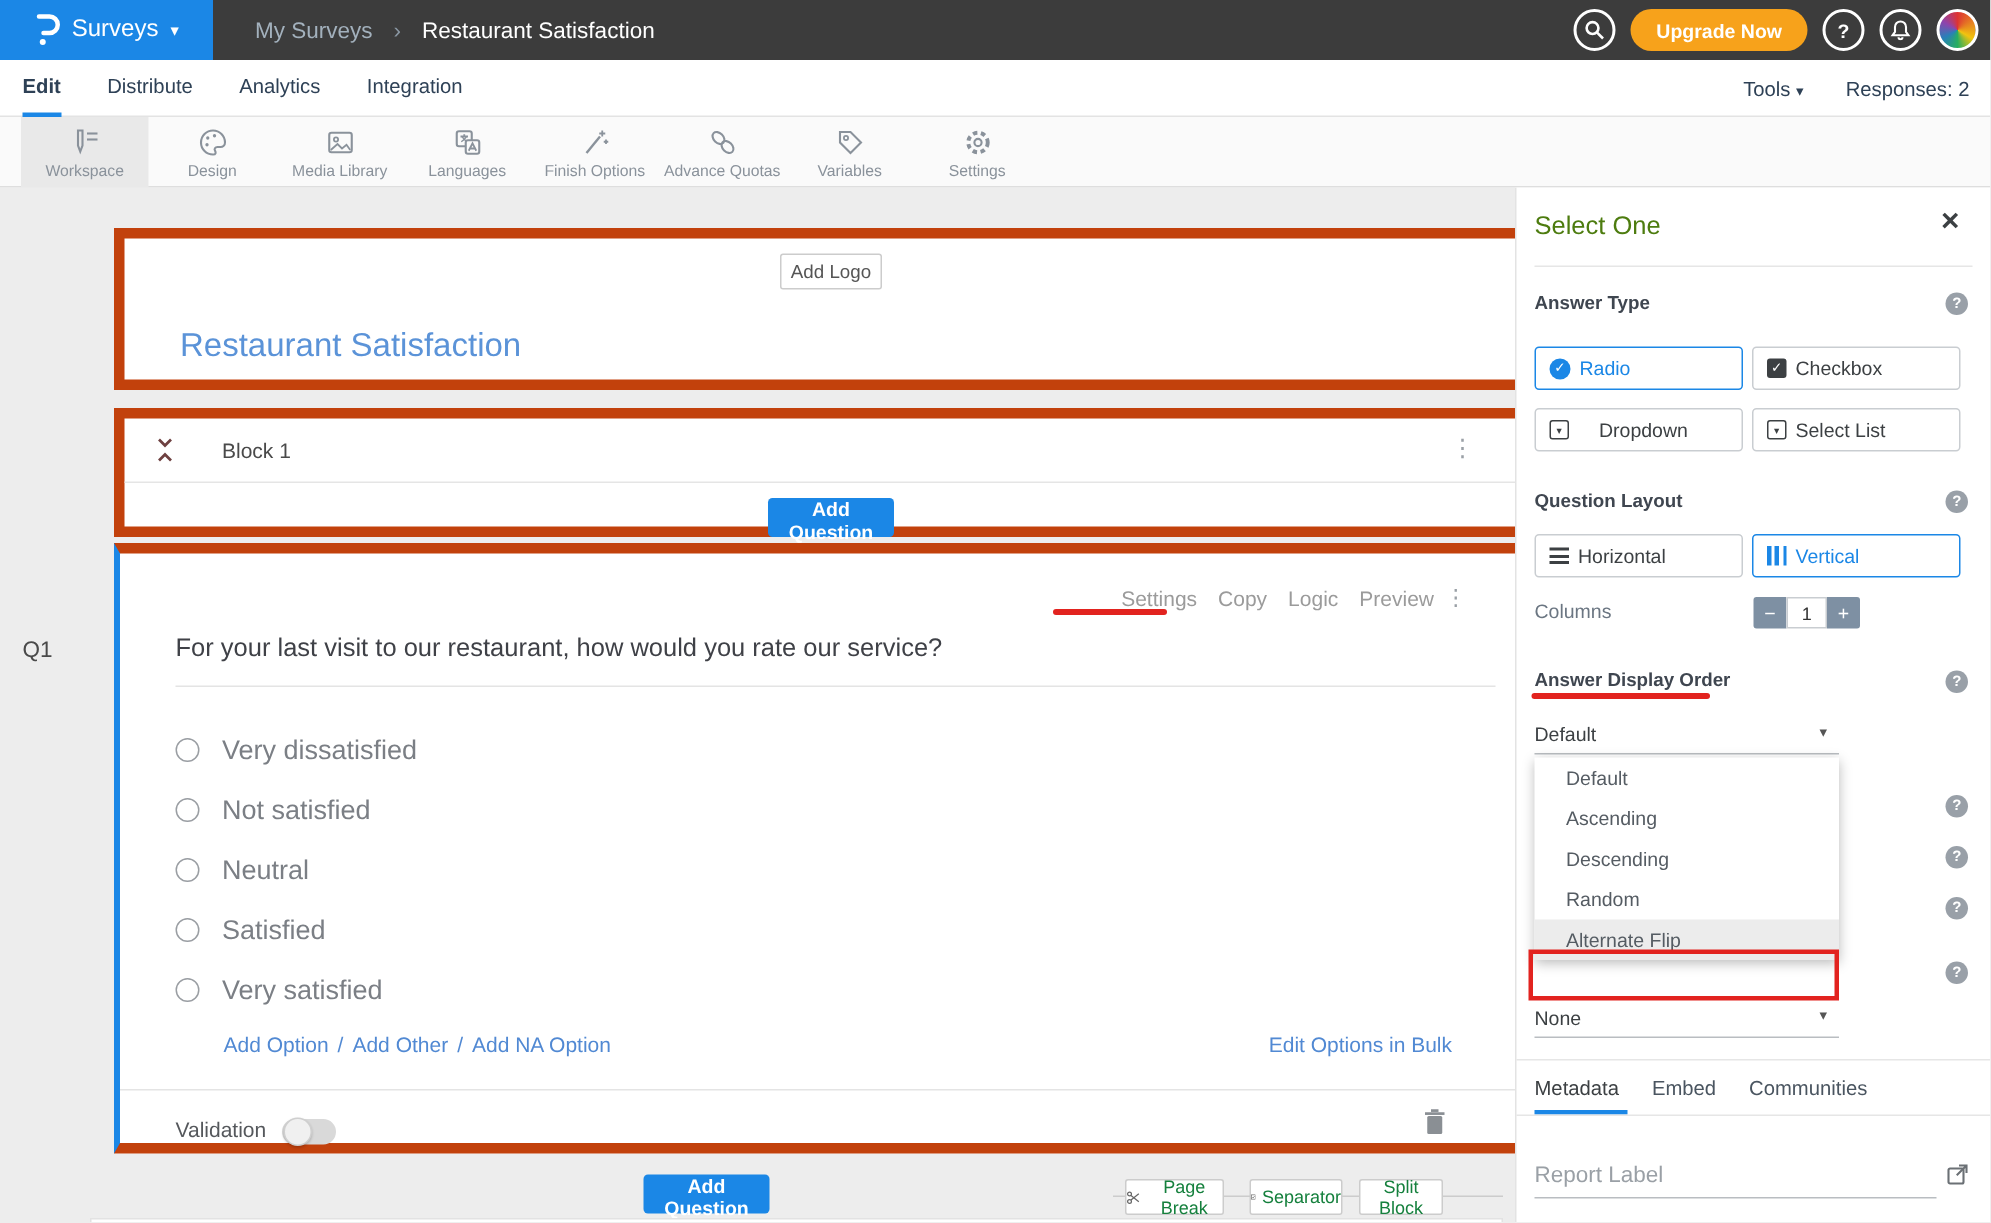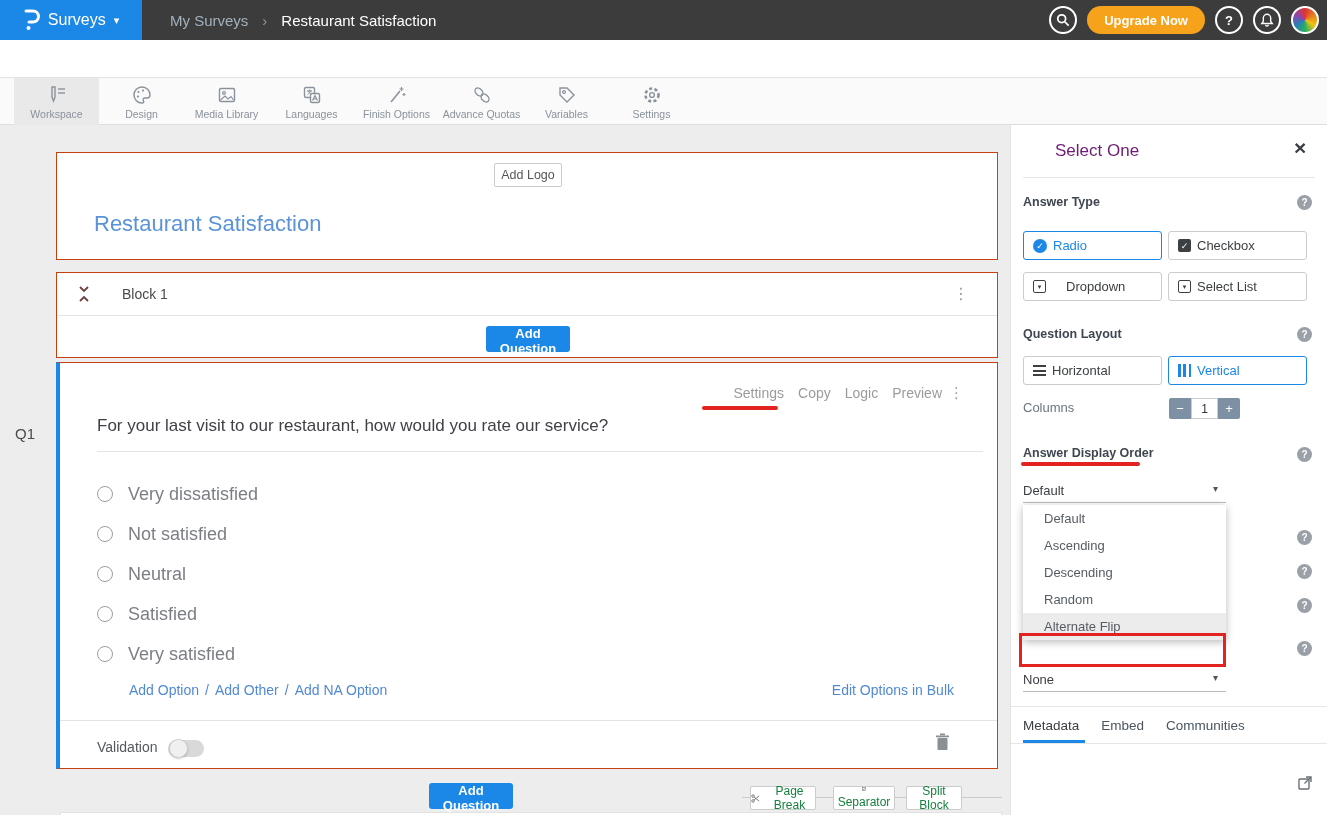--- a/index.html
+++ b/index.html
@@ -39,21 +39,21 @@
   .tool-item .tlabel { font-size:10.5px; color:#8a929b; white-space:nowrap; }
   .tool-item svg { display:block; }
   .url-box { position:absolute; left:940px; top:86px; width:285px; height:30px; background:#fff; border:1px solid #d0d0d0; display:flex; align-items:center; }
   .url-box input { flex:1; border:none; outline:none; font-size:13px; color:#2e4156; padding:0 8px; background:transparent; font-family:inherit; width:230px; }
   .url-edit { width:34px; height:28px; display:flex; align-items:center; justify-content:center; cursor:pointer; }
   .preview-btn { position:absolute; left:1233px; top:86px; width:85px; height:30px; background:#1b87e6; border:none; border-radius:3px; color:#fff; font-size:13.5px; font-weight:bold; display:flex; align-items:center; justify-content:center; gap:6px; cursor:pointer; font-family:inherit; }
 
   
   .main-area { position:absolute; left:0; top:125px; width:1010px; height:690px; background:#ededed; overflow:hidden; }
   .q-index { position:absolute; left:15px; top:300px; font-size:15px; color:#4a4a4a; }
-  .card { position:absolute; left:56px; width:942px; background:#fff; border:1px solid #c2410c; }
+  .card { position:absolute; left:76px; width:942px; background:#fff; border:7px solid #c2410c; }
 
   .header-card { top:27px; height:108px; }
   .add-logo-btn { position:absolute; left:437px; top:10px; width:68px; height:24px; background:#fff; border:1px solid #ccc; border-radius:2px; font-size:12.5px; color:#555; cursor:pointer; font-family:inherit; }
   .survey-title { position:absolute; left:37px; top:58px; font-size:22px; color:#5b93d8; cursor:text; }
 
   .block-card { top:147px; height:86px; }
   .block-header { position:absolute; left:0; top:0; width:100%; height:43px; border-bottom:1px solid #e5e5e5; }
   .collapse-ico { position:absolute; left:20px; top:12px; cursor:pointer; }
   .block-title { position:absolute; left:65px; top:13px; font-size:14px; color:#4a4a4a; }
   .kebab { color:#9aa0a6; font-size:15px; letter-spacing:0; cursor:pointer; line-height:1; }
@@ -80,21 +80,21 @@
   .toggle .knob { position:absolute; left:1px; top:-1px; width:19px; height:19px; background:#f0f0f0; border:1px solid #cfcfcf; border-radius:50%; box-shadow:0 1px 2px rgba(0,0,0,.2); }
   .trash { position:absolute; right:47px; top:370px; cursor:pointer; }
 
   .footer-line { position:absolute; left:742px; top:672px; width:260px; height:1px; background:#ccc; }
   .bottom-addq { left:429px; top:658px; }
   .mini-btn { position:absolute; top:661px; height:24px; background:#fff; border:1px solid #ccc; border-radius:2px; font-size:12px; color:#15803d; display:flex; align-items:center; justify-content:space-between; gap:4px; cursor:pointer; font-family:inherit; }
   .next-card-strip { position:absolute; left:60px; top:687px; width:942px; height:10px; background:#fff; border:1px solid #e2e2e2; border-bottom:none; }
 
   
   .side-panel { position:absolute; left:1010px; top:125px; width:317px; height:690px; background:#fff; border-left:1px solid #e3e3e3; }
-  .sp-title { position:absolute; left:12px; top:16px; font-size:17px; color:#701a75;margin-left:32px; }
+  .sp-title { position:absolute; left:12px; top:16px; font-size:17px; color:#4d7c0f; }
   .sp-close { position:absolute; left:283px; top:12px; font-size:21px; font-weight:bold; color:#3c4043; cursor:pointer; line-height:1; }
   .sp-div1 { position:absolute; left:12px; right:12px; top:52px; height:1px; background:#e6e6e6; }
   .sp-label { position:absolute; left:12px; font-size:12.5px; font-weight:bold; color:#3f4650; }
   .help-dot { position:absolute; left:286px; width:15px; height:15px; background:#99a0a8; border-radius:50%; color:#fff; font-size:10px; font-weight:bold; display:flex; align-items:center; justify-content:center; cursor:pointer; }
   .type-btn { position:absolute; width:139px; height:29px; background:#fff; border:1px solid #c9cdd1; border-radius:3px; display:flex; align-items:center; gap:6px; padding:0 9px; font-size:13px; color:#3c4043; cursor:pointer; font-family:inherit; }
   .type-btn.selected { border-color:#1b87e6; color:#1b87e6; }
   .icon-check-circle { width:14px; height:14px; background:#1b87e6; border-radius:50%; color:#fff; font-size:9px; display:flex; align-items:center; justify-content:center; flex:none; }
   .icon-check-square { width:13px; height:13px; background:#3c4043; border-radius:2px; color:#fff; font-size:9px; display:flex; align-items:center; justify-content:center; flex:none; }
   .icon-dd-square { width:13px; height:13px; border:1.5px solid #3c4043; border-radius:2px; color:#3c4043; font-size:7px; display:flex; align-items:center; justify-content:center; flex:none; }
   .icon-hbars { width:13px; height:11px; display:flex; flex-direction:column; justify-content:space-between; flex:none; }
@@ -160,20 +160,30 @@
         <svg width="14" height="14" viewBox="0 0 16 16">
           <path d="M8 1.5 a4.2 4.2 0 0 1 4.2 4.2 V9.5 L14 12 H2 L3.8 9.5 V5.7 A4.2 4.2 0 0 1 8 1.5 Z" fill="none" stroke="#fff" stroke-width="1.6"></path>
           <path d="M6.5 13.5 a1.5 1.5 0 0 0 3 0" fill="none" stroke="#fff" stroke-width="1.6"></path>
         </svg>
       </button>
       <div class="avatar"></div>
     </div>
   </header>
 
   <nav class="navbar">
+    <div class="nav-tabs">
+      <div class="nav-tab active">Edit</div>
+      <div class="nav-tab">Distribute</div>
+      <div class="nav-tab">Analytics</div>
+      <div class="nav-tab">Integration</div>
+    </div>
+    <div class="nav-right">
+      <span class="tools"><span>Tools</span> <span class="caret">▾</span></span>
+      <span class="responses">Responses: 2</span>
+    </div>
   </nav>
 
   <div class="toolbar">
     <div class="tool-items">
       <div class="tool-item active">
         <svg width="22" height="22" viewBox="0 0 22 22">
           <path d="M6 3 h3 v10 l-1.5 4 -1.5 -4 Z" fill="none" stroke="#8a929b" stroke-width="1.4"></path>
           <line x1="12" y1="5" x2="19" y2="5" stroke="#8a929b" stroke-width="1.4"></line>
           <line x1="12" y1="9" x2="19" y2="9" stroke="#8a929b" stroke-width="1.4"></line>
         </svg>
@@ -338,21 +348,21 @@
     <button class="add-q-btn bottom-addq">Add Question</button>
     <button class="mini-btn" style="left:750px;width:66px;">
       <svg width="11" height="11" viewBox="0 0 12 12">
         <circle cx="2.7" cy="2.7" r="1.7" fill="none" stroke="#666" stroke-width="1.1"></circle>
         <circle cx="2.7" cy="9.3" r="1.7" fill="none" stroke="#666" stroke-width="1.1"></circle>
         <line x1="4" y1="4" x2="11" y2="9.5" stroke="#666" stroke-width="1.1"></line>
         <line x1="4" y1="8" x2="11" y2="2.5" stroke="#666" stroke-width="1.1"></line>
       </svg>
       <span>Page Break</span>
     </button>
-    <button class="mini-btn" style="left:833px;width:62px;flex-direction:column;">
+    <button class="mini-btn" style="left:833px;width:62px;">
       <svg width="10" height="10" viewBox="0 0 10 10">
         <rect x="0.7" y="0.7" width="8.6" height="8.6" fill="none" stroke="#555" stroke-width="1.2"></rect>
         <polyline points="2.5,5 4.3,7 7.5,3" fill="none" stroke="#555" stroke-width="1.2"></polyline>
       </svg>
       <span>Separator</span>
     </button>
     <button class="mini-btn" style="left:906px;width:56px;">
       <span>Split Block</span>
     </button>
     <div class="next-card-strip"></div>
@@ -440,20 +450,21 @@
 
     <div class="sp-div2"></div>
     <div class="sp-tabs">
       <span class="sp-tab active">Metadata</span>
       <span class="sp-tab">Embed</span>
       <span class="sp-tab">Communities</span>
     </div>
     <div class="sp-tab-underline"></div>
     <div class="sp-tabs-border"></div>
 
+    <input class="report-input" type="text" placeholder="Report Label" style="">
     <span class="expand-ico">
       <svg width="16" height="16" viewBox="0 0 16 16">
         <rect x="2" y="4" width="10" height="10" rx="1" fill="none" stroke="#6b7075" stroke-width="1.4"></rect>
         <path d="M9 2 h5 v5 M14 2 L7.5 8.5" fill="none" stroke="#6b7075" stroke-width="1.4"></path>
       </svg>
     </span>
   </aside>
 
   <div class="annot-line" style="left:702px;top:406px;width:76px;height:4px;"></div>
   <div class="annot-line" style="left:1021px;top:462px;width:119px;height:4px;"></div>

